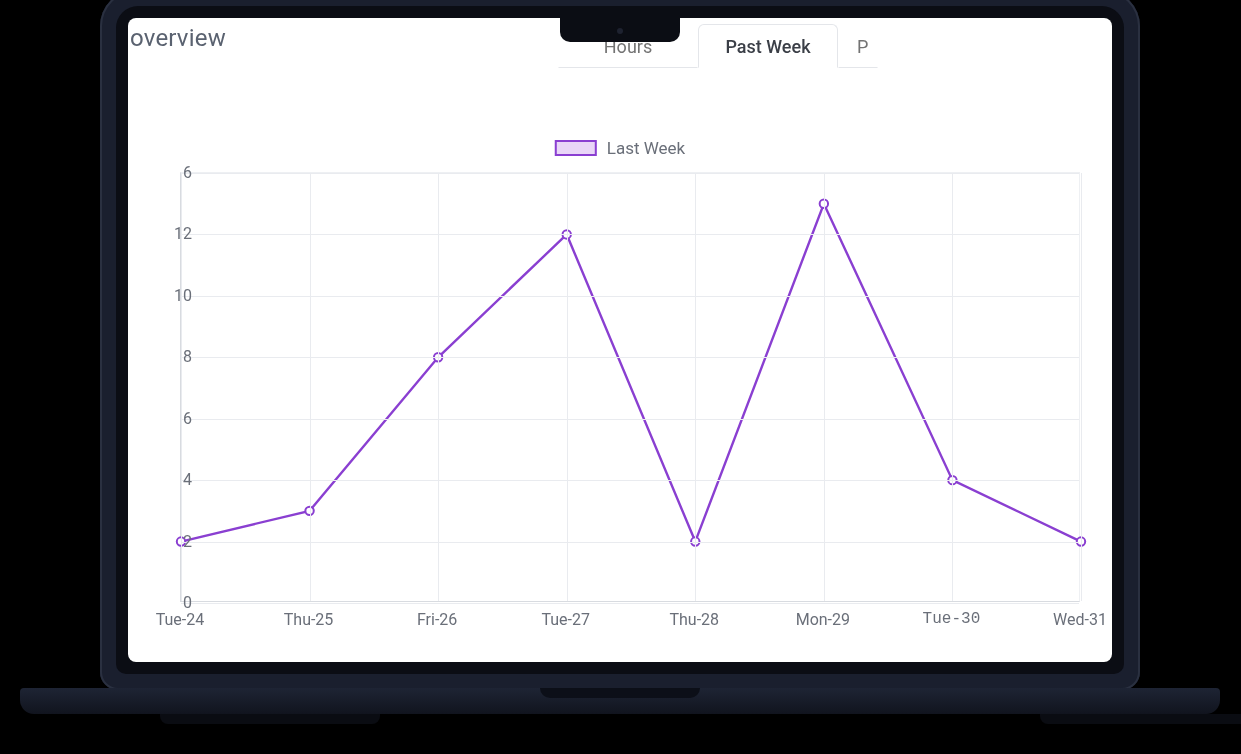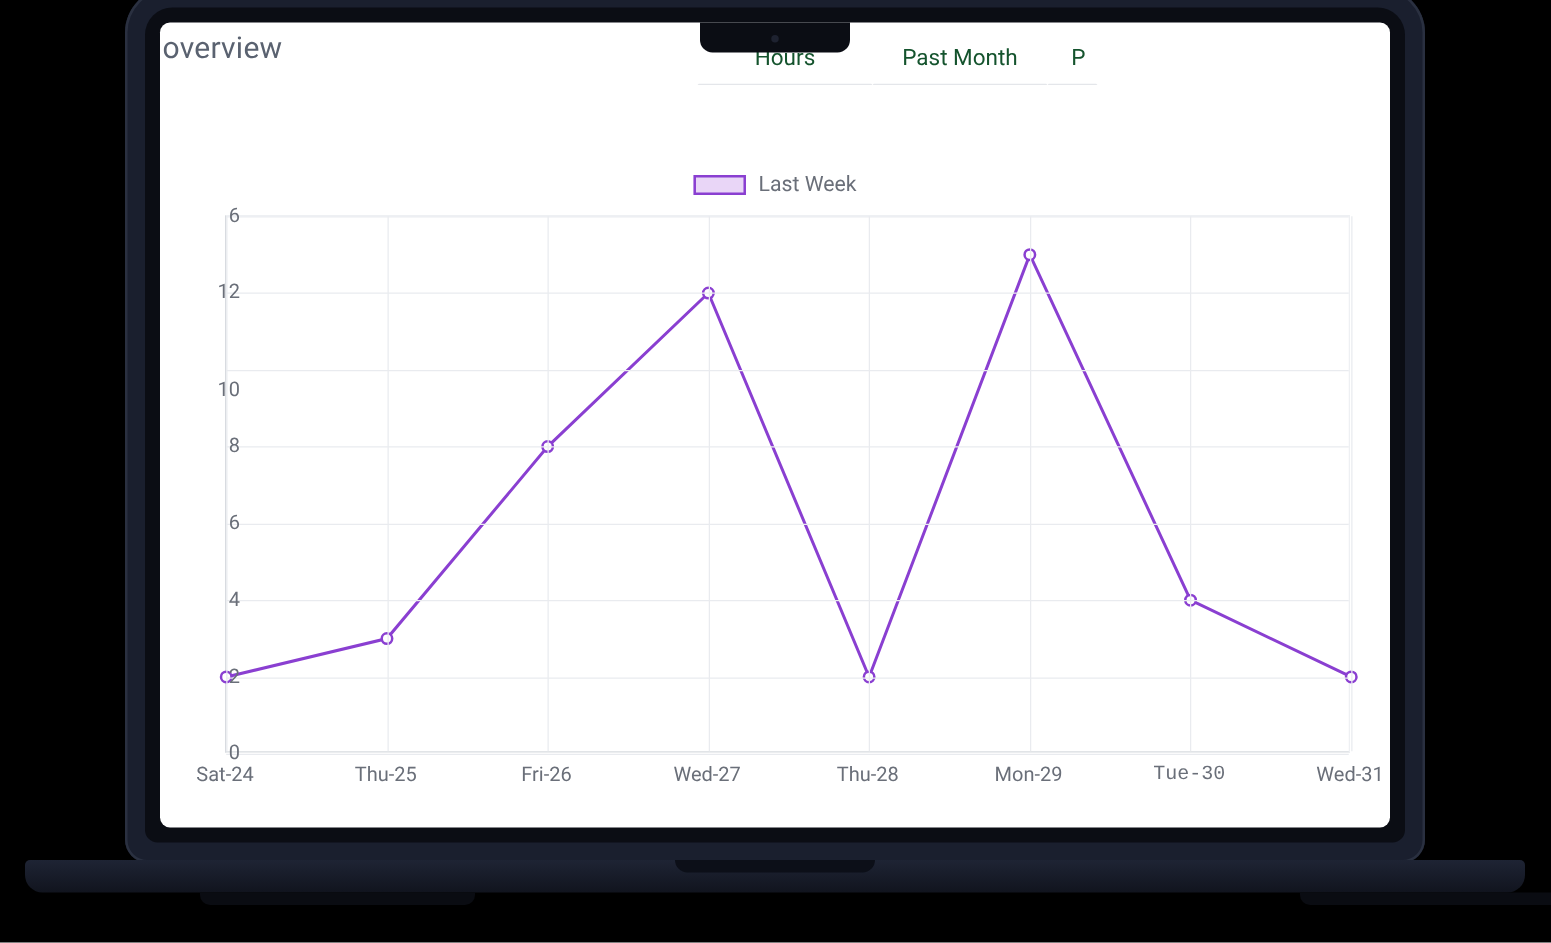--- a/index.html
+++ b/index.html
@@ -115,21 +115,21 @@
     gap: 0;
   }
   .tab {
     min-width: 140px;
     height: 44px;
     padding: 0 18px;
     display: flex;
     align-items: center;
     justify-content: center;
     font-size: 18px;
-    color: #14532d;
+    color: #737373;
     background: #fff;
     border: 1px solid transparent;
     border-bottom: 1px solid #e4e6ea;
     cursor: pointer;
     white-space: nowrap;
   }
   .tab.active {
     color: #3b3f47;
     border: 1px solid #e4e6ea;
     border-bottom-color: #fff;
@@ -225,21 +225,21 @@
   <div class="foot right"></div>
 
   <div class="screen-bezel">
     <div class="notch"></div>
     <div class="screen">
 
       <div class="page-title">overview</div>
 
       <div class="tabs">
         <div class="tab">Hours</div>
-        <div class="tab">Past Month</div>
+        <div class="tab active">Past Week</div>
         <div class="tab clipped">P</div>
       </div>
 
       <div class="chart-wrap">
         <div class="legend">
           <div class="legend-swatch"></div>
           <div class="legend-label">Last Week</div>
         </div>
 
         <div class="plot" id="plot">
@@ -269,27 +269,27 @@
             <div class="gridline-v" style="left: 514.286px;"></div>
             <div class="gridline-v" style="left: 642.857px;"></div>
             <div class="gridline-v" style="left: 771.429px;"></div>
             <div class="gridline-v" style="left: 900px;"></div>
           </div>
       <div class="ytick-label" style="top: 464px;">0</div>
           <div class="ytick-label" style="top: 402.571px;">2</div>
           <div class="ytick-label" style="top: 341.143px;">4</div>
           <div class="ytick-label" style="top: 279.714px;">6</div>
           <div class="ytick-label" style="top: 218.286px;">8</div>
-          <div class="ytick-label" style="top: 156.857px; margin-top: 16px;">10</div>
+          <div class="ytick-label" style="top: 156.857px;">10</div>
           <div class="ytick-label" style="top: 95.4286px;">12</div>
           <div class="ytick-label" style="top: 34px;">6</div>
-          <div class="xtick-label" style="left: 42px;">Sat-24</div>
+          <div class="xtick-label" style="left: 42px;">Tue-24</div>
           <div class="xtick-label" style="left: 170.571px;">Thu-25</div>
           <div class="xtick-label" style="left: 299.143px;">Fri-26</div>
-          <div class="xtick-label" style="left: 427.714px;">Wed-27</div>
+          <div class="xtick-label" style="left: 427.714px;">Tue-27</div>
           <div class="xtick-label" style="left: 556.286px;">Thu-28</div>
           <div class="xtick-label" style="left: 684.857px;">Mon-29</div>
           <div class="xtick-label" style="left: 813.429px; font-family: Liberation Mono, monospace;">Tue-30</div>
           <div class="xtick-label" style="left: 942px;">Wed-31</div>
         </div>
 
     </div>
   </div>
 </div>
 

